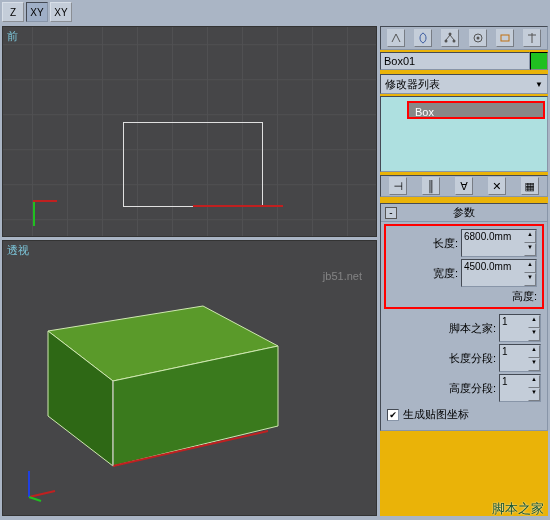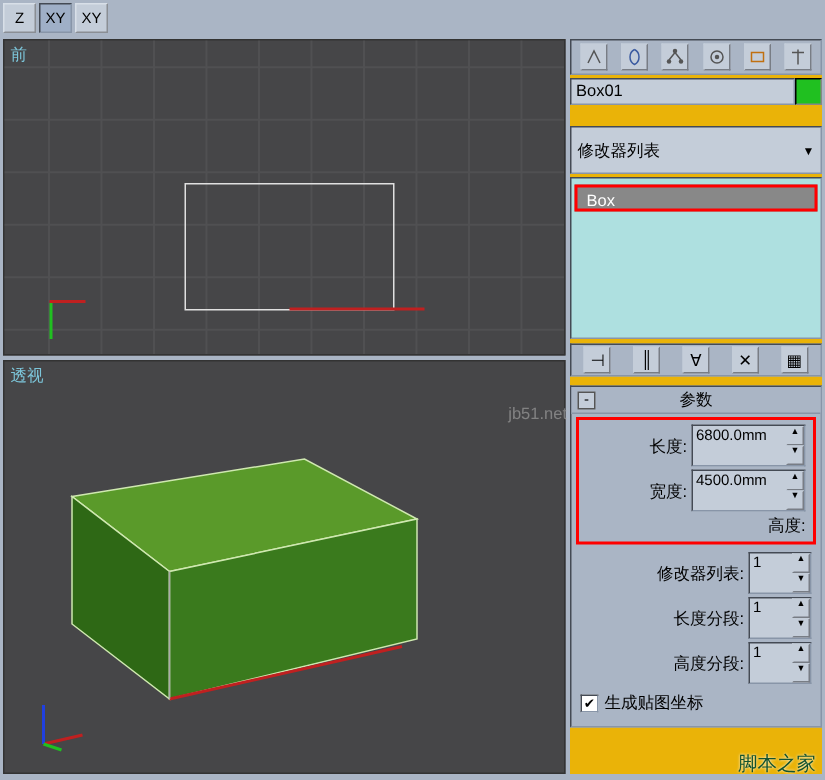--- a/index.html
+++ b/index.html
@@ -27,24 +27,24 @@
 
 .right-panel { position:absolute; right:2px; top:26px; width: 168px; height: 490px; background: #eab308; display:flex; flex-direction:column; }
 
 .cmd-icons { height: 24px; background:#aab5c5; border:1px inset #8895a8; display:flex; justify-content:space-around; align-items:center; padding:1px; }
 .ci { width:18px; height:18px; display:flex; align-items:center; justify-content:center; font-size:11px; border:1px outset #c4cdd9; background:#c4cdd9; cursor:pointer; }
 
 .name-row { display:flex; margin-top:2px; }
 .name-field { flex:1; height:18px; background:#c4cdd9; border:1px inset #8895a8; padding-left:3px; font-size:11px; line-height:16px; }
 .color-sw { width:18px; height:18px; background:#20c020; border:1px inset #333; }
 
-.dropdown { height:32px; background:#c4cdd9; border:1px inset #8895a8; display:flex; align-items:center; padding-left:4px; margin-top:14px; position:relative; }
+.dropdown { height:20px; background:#c4cdd9; border:1px inset #8895a8; display:flex; align-items:center; padding-left:4px; margin-top:4px; position:relative; }
 .dropdown::after { content:"▼"; position:absolute; right:4px; font-size:8px; }
 
-.stack-panel { height:108px; background:#aee0e0; border:1px inset #8895a8; margin-top:2px; position:relative; }
+.stack-panel { height:76px; background:#aee0e0; border:1px inset #8895a8; margin-top:2px; position:relative;padding-left:24px; }
 .stack-item { height:18px; background:#888; color:#fff; font-size:11px; line-height:18px; padding-left:6px; margin:4px 2px; }
 .red-callout { border:2px solid #ff0000; }
 
 .sub-icons { height:22px; display:flex; justify-content:space-around; align-items:center; margin-top:3px; border:1px inset #8895a8; padding:1px; background:#aab5c5; }
 
 .rollout { margin-top:6px; border:1px inset #8895a8; background:#aab5c5; padding-bottom:6px; }
 .rollout-head { height:18px; background:#aab5c5; border-bottom:1px solid #8895a8; display:flex; align-items:center; justify-content:center; position:relative; }
 .roll-minus { position:absolute; left:4px; width:12px; height:12px; border:1px solid #555; background:#c4cdd9; line-height:10px; text-align:center; font-size:10px; }
 
 .param-row { display:flex; align-items:center; justify-content:flex-end; gap:3px; padding:1px 3px; }
@@ -54,21 +54,21 @@
 .spinner-val.short { width:28px; }
 .spin-btns { width:12px; display:flex; flex-direction:column; }
 .spin-btns div { flex:1; border:1px outset #c4cdd9; font-size:6px; line-height:6px; text-align:center; background:#c4cdd9; cursor:pointer; }
 
 .dim-block { border:2px solid #ff0000; padding:2px 2px; margin:2px 3px; }
 .seg-block { padding:2px 3px; }
 
 .check-row { display:flex; align-items:center; gap:4px; padding:2px 6px; }
 .chk { width:12px; height:12px; border:1px inset #8895a8; background:#fff; text-align:center; font-size:9px; line-height:10px; }
 
-.watermark { position:absolute; right:172px; top:270px; color:#aaa; font-size:11px; opacity:.6; z-index:50; }
+.watermark { position:absolute; right:188px; top:270px; color:#aaa; font-size:11px; opacity:.6; z-index:50; }
 .footer { position:absolute; right:6px; bottom:2px; color:#14532d; font-size:13px; font-weight:normal; z-index:50; text-shadow: 0 0 2px #fff; }
 </style>
 </head>
 <body>
 
 <div class="toolbar-top">
   <div class="tool-btn">
       <span>Z</span>
     </div>
   <div class="tool-btn active">
@@ -198,21 +198,21 @@
             </div>
         </div>
       </div>
       <div class="param-row">
         <span class="param-label">高度:</span>
       </div>
     </div>
 
     <div class="seg-block">
       <div class="param-row">
-        <span class="param-label">修改器列表:</span>
+        <span class="param-label">脚本之家:</span>
         <div class="spinner">
           <div class="spinner-val short">1</div>
           <div class="spin-btns">
               <div>▲</div>
               <div>▼</div>
             </div>
         </div>
       </div>
       <div class="param-row">
         <span class="param-label">长度分段:</span>

